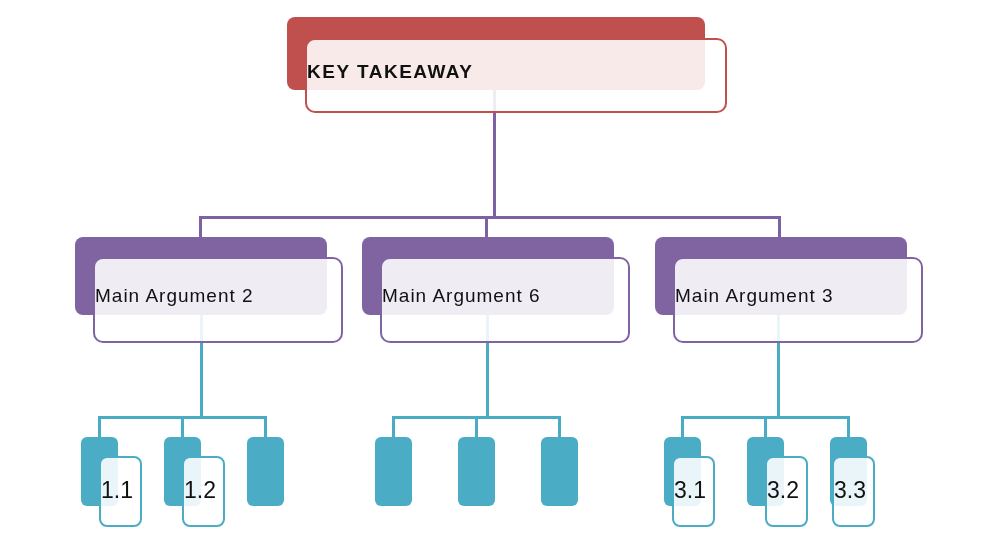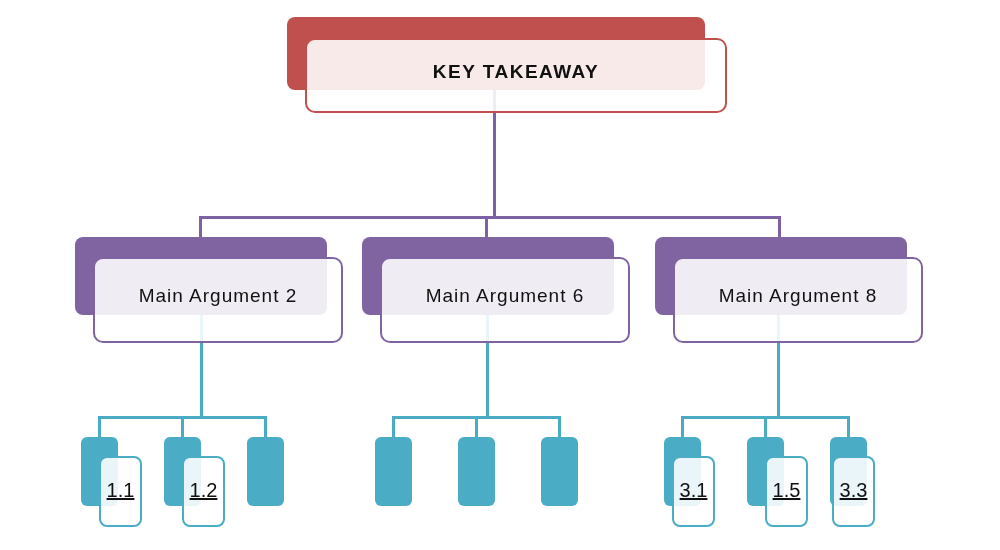--- a/index.html
+++ b/index.html
@@ -28,29 +28,29 @@
   
   .node-back{position:absolute;z-index:2;}
   .root-back{background:var(--root);border-radius:8px;}
   .branch-back{background:var(--branch);border-radius:8px;}
   .leaf-back{background:var(--leaf);border-radius:6px;}
   
   .node-front{
     position:absolute;z-index:3;
     background:rgba(255,255,255,0.88);
     box-sizing:border-box;
-    display:flex;align-items:center;justify-content:center;
+    display:flex;align-items:center;
     text-align:center;
   }
   .root-front{border:2px solid var(--root);border-radius:10px;}
   .branch-front{border:2px solid var(--branch);border-radius:10px;}
   .leaf-front{border:2px solid var(--leaf);border-radius:8px;}
   .root-label{font-size:19px;font-weight:bold;letter-spacing:1.5px;position:relative;top:-4px;}
   .branch-label{font-size:19px;letter-spacing:1px;position:relative;top:-4px;}
-  .leaf-label{font-size:20px;position:relative;top:-1px;text-decoration:underline;}
+  .leaf-label{font-size:23px;position:relative;top:-1px;}
 </style>
 </head>
 <body>
 
 <div class="canvas">
 
   <div class="conn v branch-c" style="left:493px;top:90px;height:128px"></div>
   <div class="conn h branch-c" style="left:199px;top:216px;width:582px"></div>
   <div class="conn v branch-c" style="left:199px;top:216px;height:22px"></div>
   <div class="conn v branch-c" style="left:485px;top:216px;height:22px"></div>
@@ -84,21 +84,21 @@
     <span class="branch-label">Main Argument 2</span>
   </div>
 
   <div class="node-back branch-back" style="left:362px;top:237px;width:252px;height:78px"></div>
   <div class="node-front branch-front" style="left:380px;top:257px;width:250px;height:86px">
     <span class="branch-label">Main Argument 6</span>
   </div>
 
   <div class="node-back branch-back" style="left:655px;top:237px;width:252px;height:78px"></div>
   <div class="node-front branch-front" style="left:673px;top:257px;width:250px;height:86px">
-    <span class="branch-label">Main Argument 8</span>
+    <span class="branch-label">Main Argument 3</span>
   </div>
 
   <div class="node-back leaf-back" style="left:81px;top:437px;width:37px;height:69px"></div>
   <div class="node-front leaf-front" style="left:99px;top:456px;width:43px;height:71px">
     <span class="leaf-label">1.1</span>
   </div>
   <div class="node-back leaf-back" style="left:164px;top:437px;width:37px;height:69px"></div>
   <div class="node-front leaf-front" style="left:182px;top:456px;width:43px;height:71px">
     <span class="leaf-label">1.2</span>
   </div>
@@ -107,20 +107,20 @@
   <div class="node-back leaf-back" style="left:375px;top:437px;width:37px;height:69px"></div>
   <div class="node-back leaf-back" style="left:458px;top:437px;width:37px;height:69px"></div>
   <div class="node-back leaf-back" style="left:541px;top:437px;width:37px;height:69px"></div>
 
   <div class="node-back leaf-back" style="left:664px;top:437px;width:37px;height:69px"></div>
   <div class="node-front leaf-front" style="left:672px;top:456px;width:43px;height:71px">
     <span class="leaf-label">3.1</span>
   </div>
   <div class="node-back leaf-back" style="left:747px;top:437px;width:37px;height:69px"></div>
   <div class="node-front leaf-front" style="left:765px;top:456px;width:43px;height:71px">
-    <span class="leaf-label">1.5</span>
+    <span class="leaf-label">3.2</span>
   </div>
   <div class="node-back leaf-back" style="left:830px;top:437px;width:37px;height:69px"></div>
   <div class="node-front leaf-front" style="left:832px;top:456px;width:43px;height:71px">
     <span class="leaf-label">3.3</span>
   </div>
 
 </div>
 
 </body></html>

